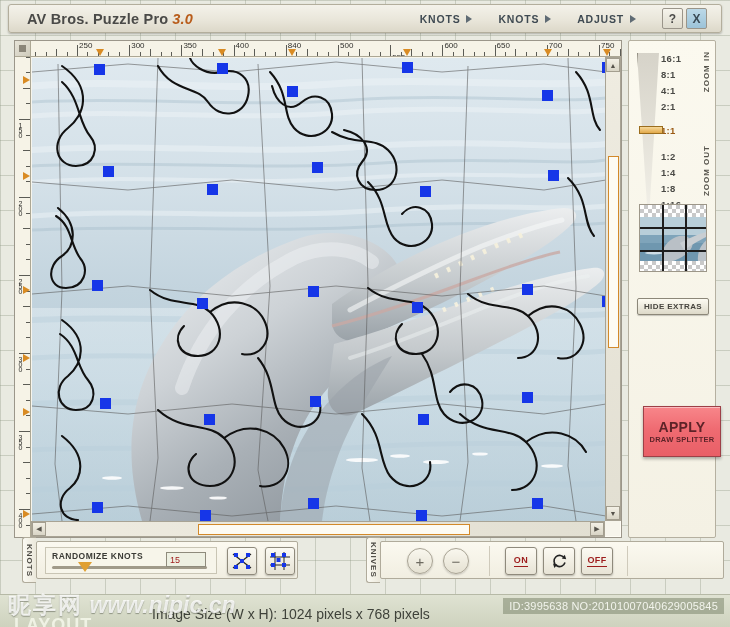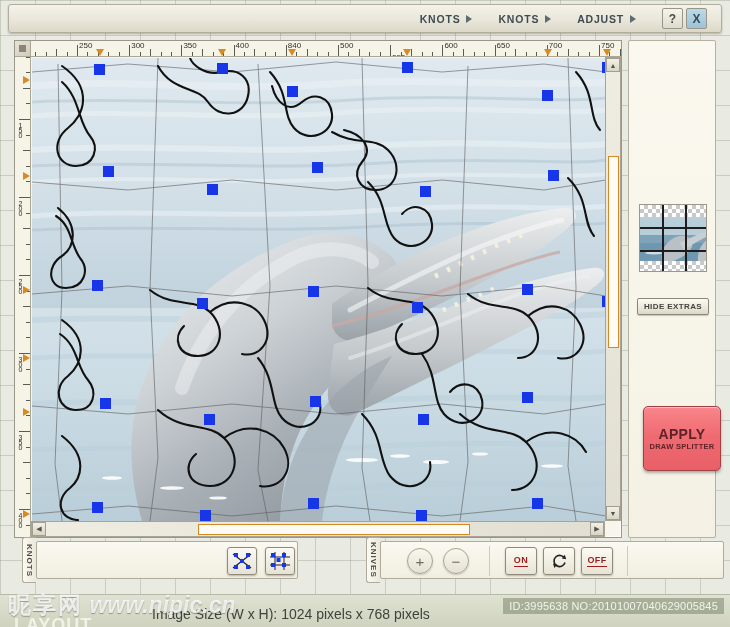--- a/index.html
+++ b/index.html
@@ -156,23 +156,23 @@
   #hide-extras{
     position:absolute; left:8px; top:257px; width:72px; height:17px;
     background:linear-gradient(to bottom,#fdfbf2,#ddd9c9);
     border:1px solid #8c8779; border-radius:2px;
     font-size:8px; font-weight:bold; color:#46443e; letter-spacing:.4px;
     display:flex;align-items:center;justify-content:center; cursor:pointer;
     box-shadow:0 1px 1px rgba(0,0,0,.2);
   }
 
   #apply-btn{
-    position:absolute; left:14px; top:365px; width:78px; height:65px;
+    position:absolute; left:14px; top:365px; width:78px; height:51px;
     background:linear-gradient(to bottom,#f8868a,#ef6b72 45%,#e95f67);
-    border:1px solid #9d4047; border-radius:5px; cursor:pointer;
+    border:1px solid #9d4047; border-radius:0; cursor:pointer;
     display:flex;flex-direction:column;align-items:center;justify-content:center;
     box-shadow:0 2px 3px rgba(0,0,0,.3), inset 0 1px 0 rgba(255,255,255,.45);
   }
   #apply-btn .big{ font-size:14px;font-weight:bold;color:#5d2328;letter-spacing:.3px;}
   #apply-btn .sub{ font-size:7.5px;font-weight:bold;color:#5d2328;letter-spacing:.3px;}
   #cancel-btn{
     position:absolute; left:14px; top:444px; width:78px; height:32px;
     background:linear-gradient(to bottom,#dfeaf1,#bfd3e0);
     border:1px solid #7f92a0; border-radius:4px; cursor:pointer;
     display:flex;align-items:center;justify-content:center;
@@ -273,20 +273,23 @@
     color:rgba(250,252,240,.75); letter-spacing:1px;
   }
 </style>
 </head>
 <body>
 
 <div class="bg-grid"></div>
 <div class="bg-grid coarse"></div>
 
 <div id="titlebar">
+  <div id="app-title">
+    <span>AV Bros. Puzzle Pro</span><span class="ver">3.0</span>
+  </div>
   <div class="menubar">
     <div class="menu-item">
       <span>KNOTS</span>
       <i class="arr"></i>
     </div>
     <div class="menu-item">
       <span>KNOTS</span>
       <i class="arr"></i>
     </div>
     <div class="menu-item">
@@ -628,20 +631,35 @@
     <div class="guide-marker" style="left: 588px; top: 8px;"></div>
     <div class="guide-marker left" style="left: 8px; top: 35px;"></div>
     <div class="guide-marker left" style="left: 8px; top: 131px;"></div>
     <div class="guide-marker left" style="left: 8px; top: 245px;"></div>
     <div class="guide-marker left" style="left: 8px; top: 313px;"></div>
     <div class="guide-marker left" style="left: 8px; top: 367px;"></div>
     <div class="guide-marker left" style="left: 8px; top: 469px;"></div>
   </div>
 
 <div id="right-panel">
+  <div id="zoom-widget">
+    <div id="zoom-wedge"></div>
+    <div class="zr" style="top:6px;">16:1</div>
+    <div class="zr" style="top:22px;">8:1</div>
+    <div class="zr" style="top:38px;">4:1</div>
+    <div class="zr" style="top:54px;">2:1</div>
+    <div class="zr cur" style="top:78px;">1:1</div>
+    <div class="zr" style="top:104px;">1:2</div>
+    <div class="zr" style="top:120px;">1:4</div>
+    <div class="zr" style="top:136px;">1:8</div>
+    <div class="zr" style="top:152px;">1:16</div>
+    <div id="zoom-handle" style="top:79px;"></div>
+    <div class="zlabel" style="top:4px;">ZOOM IN</div>
+    <div class="zlabel" style="top:98px;">ZOOM OUT</div>
+  </div>
 
   <div id="thumb-box">
     <svg id="thumb-img" viewBox="0 0 68 44" preserveAspectRatio="none">
       <rect x="0" y="0" width="68" height="44" fill="#7fa4ba"></rect>
       <rect x="0" y="0" width="68" height="18" fill="#b8ced9"></rect>
       <rect x="0" y="26" width="68" height="18" fill="#6f97af"></rect>
       <path d="M22,44 C20,34 26,24 36,20 C44,17 50,20 52,25 C54,31 48,36 42,40 C38,42 34,44 32,44 Z" fill="#b9c0c6"></path>
       <path d="M40,26 C48,22 58,17 66,15 L68,19 C60,23 50,29 44,33 Z" fill="#c9ced2"></path>
       <path d="M58,44 C57,34 62,26 68,22 L68,44 Z" fill="#bcc3c9"></path>
       <ellipse cx="14" cy="36" rx="9" ry="1.4" fill="#e7f0f5" opacity=".8"></ellipse>
@@ -655,20 +673,26 @@
   <div id="hide-extras">HIDE EXTRAS</div>
 
   <div id="apply-btn">
     <div class="big">APPLY</div>
     <div class="sub">DRAW SPLITTER</div>
   </div>
 </div>
 
 <div class="vtab" style="left:22px;top:537px;">KNOTS</div>
 <div class="panel-box" id="knots-panel">
+  <div id="rand-group">
+    <div id="rand-label">RANDOMIZE KNOTS</div>
+    <div id="rand-track"></div>
+    <div id="rand-thumb"></div>
+    <div id="rand-value">15</div>
+  </div>
   <div class="sqbtn" style="left:190px;top:5px;">
     <svg width="22" height="20" viewBox="0 0 22 20">
       <line x1="2" y1="3" x2="20" y2="17" stroke="#222" stroke-width="1.2"></line>
       <line x1="20" y1="3" x2="2" y2="17" stroke="#222" stroke-width="1.2"></line>
       <rect x="3" y="2" width="4" height="4" fill="#1636e8"></rect>
       <rect x="15" y="2" width="4" height="4" fill="#1636e8"></rect>
       <rect x="9" y="8" width="4" height="4" fill="#1636e8"></rect>
       <rect x="3" y="14" width="4" height="4" fill="#1636e8"></rect>
       <rect x="15" y="14" width="4" height="4" fill="#1636e8"></rect>
     </svg>

